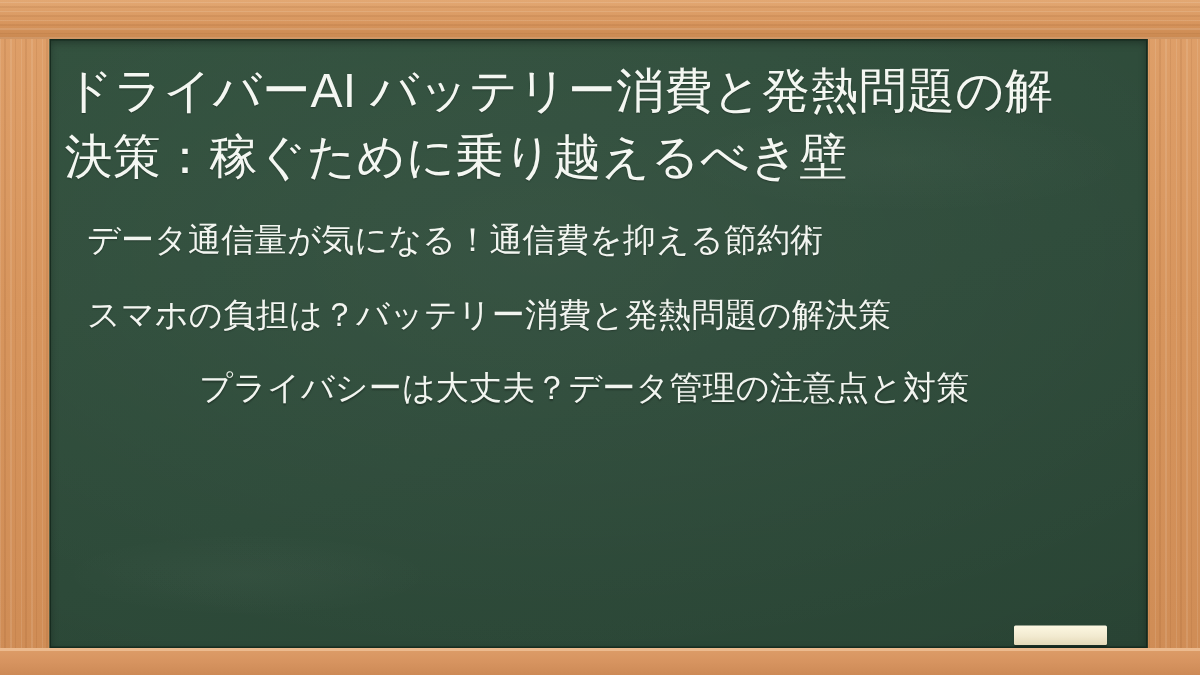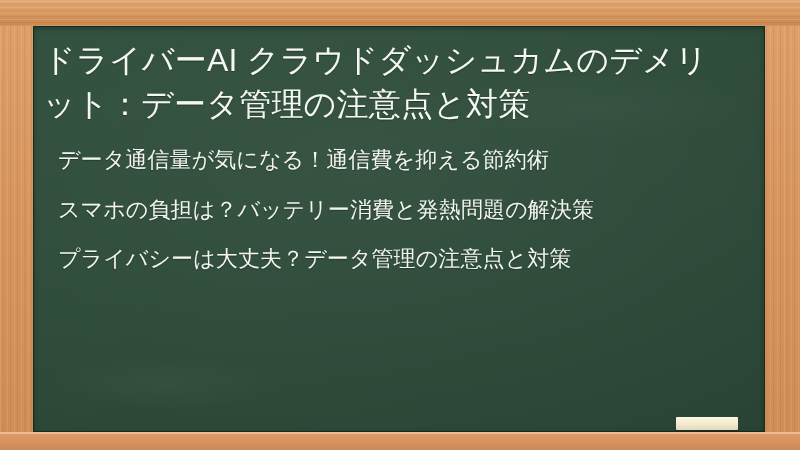--- a/index.html
+++ b/index.html
@@ -142,20 +142,21 @@
     font-size: 22px;
     font-weight: 400;
     line-height: 1.42;
     letter-spacing: 0.1px;
     margin: 0 0 18px 0;
     text-shadow: 0 1px 1px rgba(0,0,0,0.28);
     cursor: pointer;
   }
   .outline-item:last-child {
     margin-bottom: 0;
+    text-align: center;
   }
 
   
   .chalk-stick {
     position: absolute;
     left: 676px;
     top: 417px;
     width: 62px;
     height: 13px;
     background: linear-gradient(180deg, #fdf8e2 0%, #f2ead0 55%, #e4d9b8 100%);
@@ -169,21 +170,21 @@
 
 <div class="board-frame">
 
   <div class="frame-rail-top"></div>
 
   <div class="chalkboard">
     <div class="chalk-dust"></div>
 
     <div class="board-content">
 
-      <h1 class="board-title">ドライバーAI クラウドダッシュカムのデメリット：データ管理の注意点と対策</h1>
+      <h1 class="board-title">ドライバーAI バッテリー消費と発熱問題の解決策：稼ぐために乗り越えるべき壁</h1>
 
       <ul class="outline-list">
         <li class="outline-item">データ通信量が気になる！通信費を抑える節約術</li>
         <li class="outline-item">スマホの負担は？バッテリー消費と発熱問題の解決策</li>
         <li class="outline-item">プライバシーは大丈夫？データ管理の注意点と対策</li>
       </ul>
 
     </div>
   </div>
 

